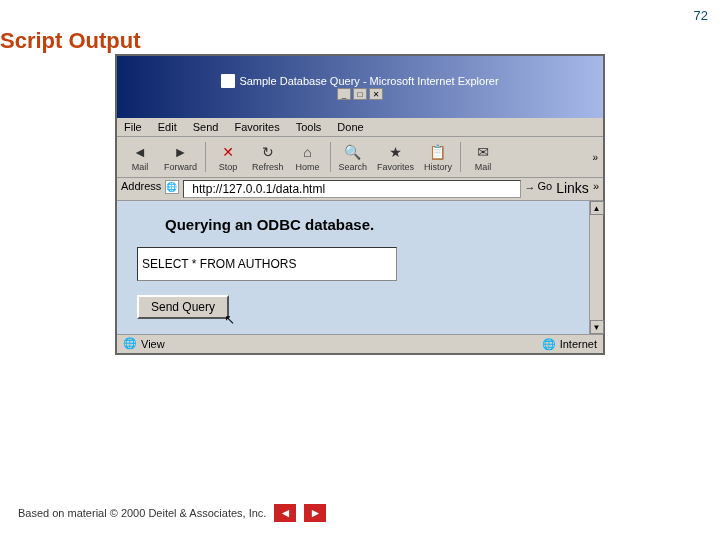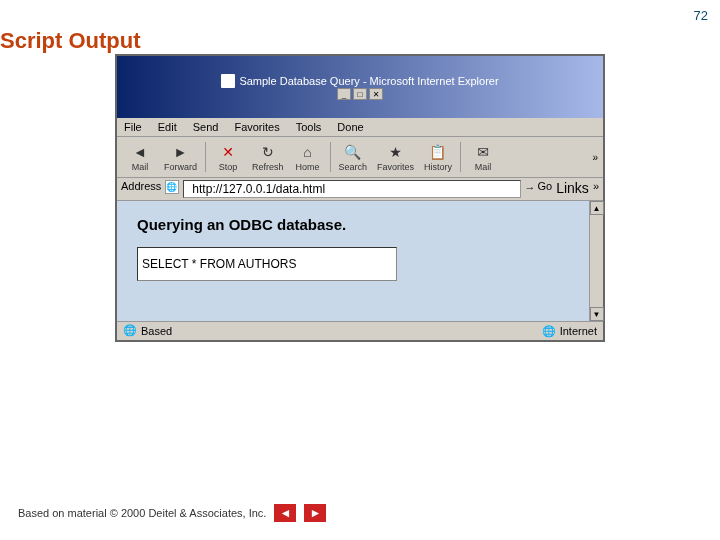--- a/index.html
+++ b/index.html
@@ -223,20 +223,21 @@
       justify-content: center;
       font-size: 8px;
       cursor: pointer;
     }
 
     .content-heading {
       font-size: 15px;
       font-weight: bold;
       color: #000;
       margin-bottom: 14px;
+      margin-left: 28px;
     }
 
     .query-input {
       width: 260px;
       height: 16px;
       border: 1px inset #888;
       background: white;
       font-size: 12px;
       padding: 16px 4px;
       display: flex;
@@ -400,32 +401,37 @@
       <span>Go</span>
     </div>
     <span class="address-links">Links</span>
     <span>»</span>
   </div>
 
   <div style="position:relative; display:flex;">
     <div class="content-area" style="flex:1; padding-right: 20px;">
       <div class="content-heading">Querying an ODBC database.</div>
       <div class="query-input">SELECT * FROM AUTHORS</div>
+      <div style="position:relative; display:inline-block;">
+        <div class="send-query-btn">Send Query</div>
+        
+        <div style="position:absolute; bottom:-8px; right:-6px; font-size:13px; pointer-events:none;">↖</div>
+      </div>
     </div>
     <div class="content-scrollbar">
       <div class="scrollbar-btn">▲</div>
       <div style="flex:1;"></div>
       <div class="scrollbar-btn">▼</div>
     </div>
   </div>
 
   <div class="status-bar">
     <div class="status-left">
       <span class="status-icon">🌐</span>
-      <span>Based</span>
+      <span>View</span>
     </div>
     <div class="status-right">
       <span>🌐</span>
       <span>Internet</span>
     </div>
   </div>
 
 </div>
 
 <div class="footer">

